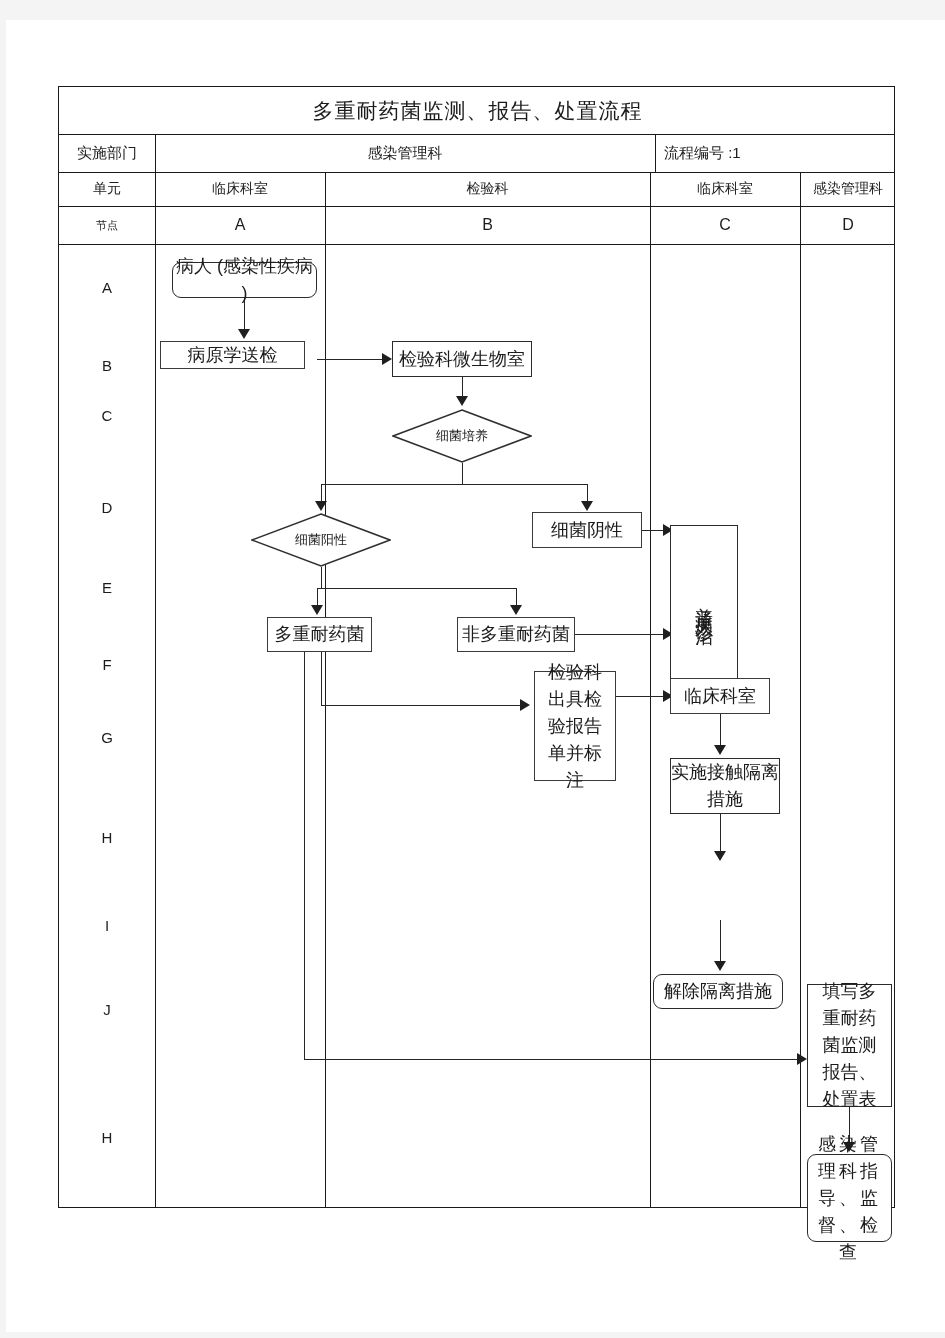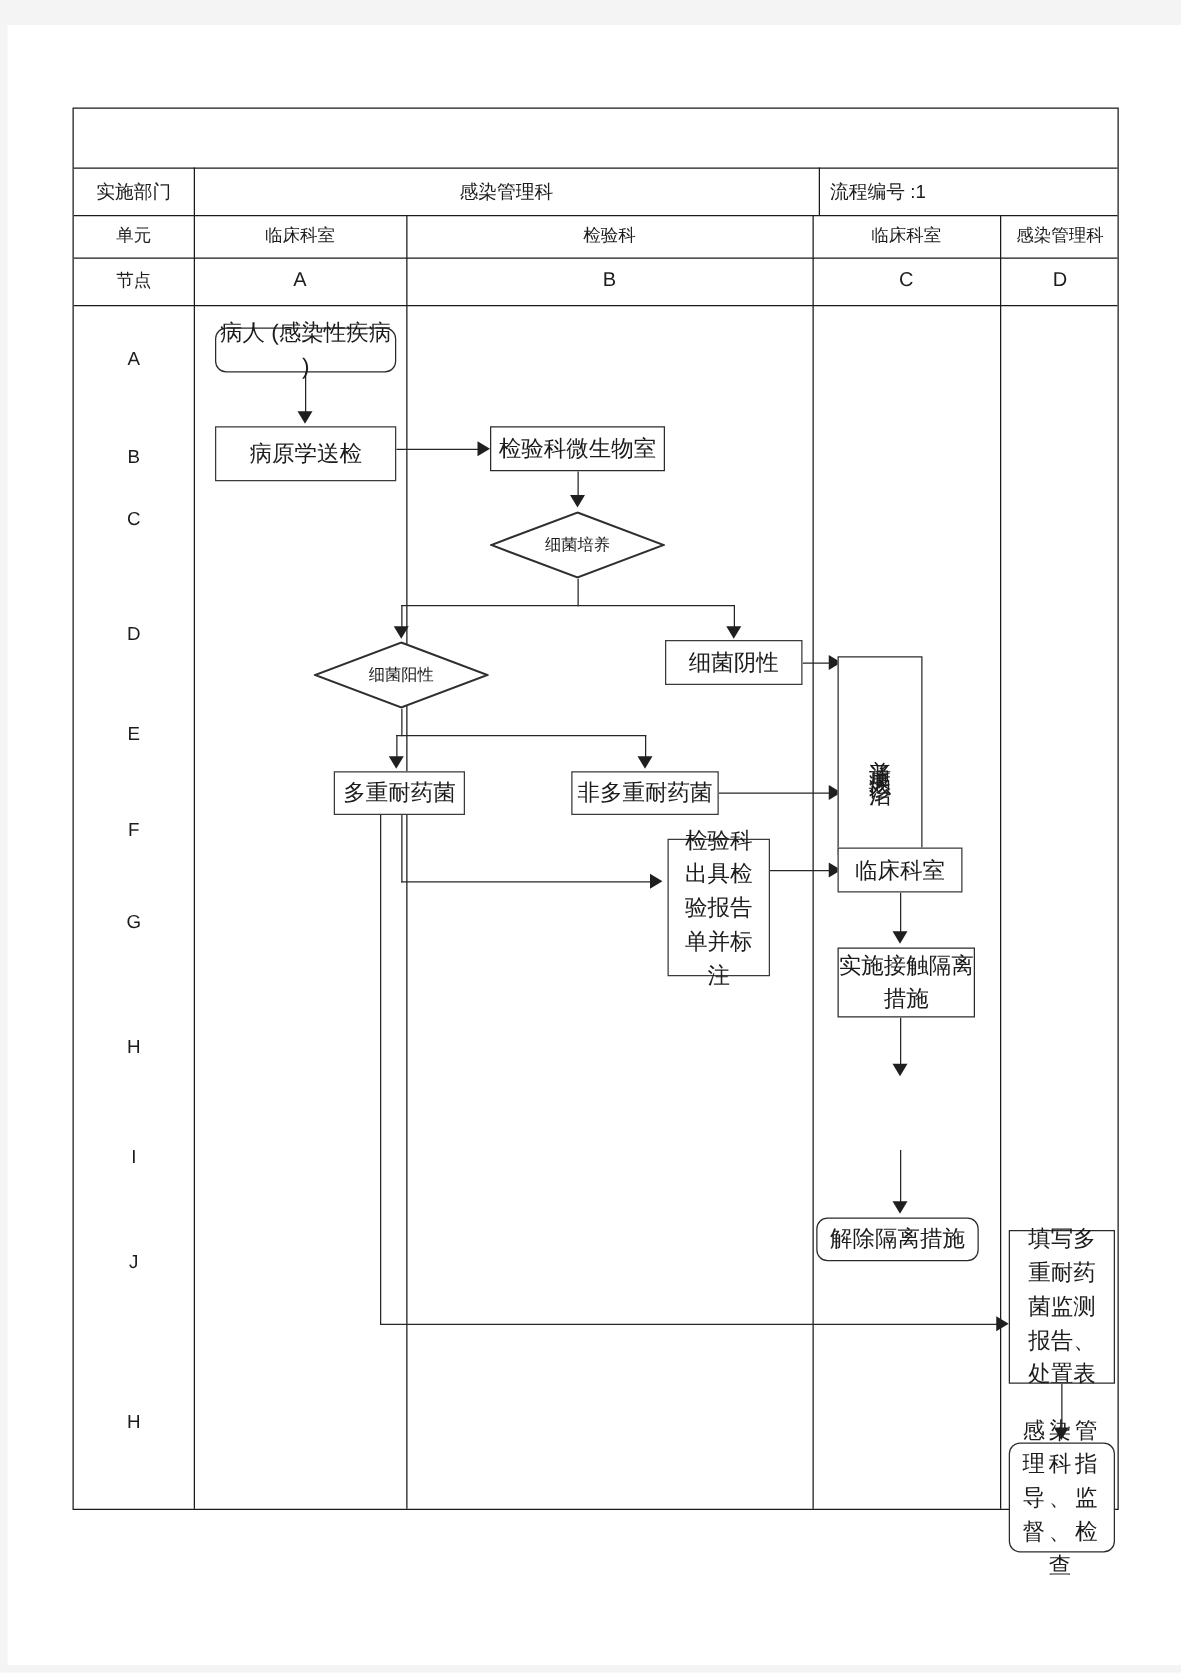--- a/index.html
+++ b/index.html
@@ -176,37 +176,38 @@
 <body>
 
 <div id="page">
 
   <div id="top-band"></div>
   <div id="left-band"></div>
   <div id="bottom-band"></div>
 
   <div id="frame">
 
+    <div class="cell" id="title-cell">多重耐药菌监测、报告、处置流程</div>
     <div class="hline" style="top:47px;"></div>
 
     <div class="cell row2 lbl-left" style="left:0; width:96px;">实施部门</div>
     <div class="cell row2" style="left:96px; width:500px;">感染管理科</div>
     <div class="cell row2 lbl-start" style="left:596px; width:241px;">流程编号 :1</div>
     <div class="vline" style="left:96px; top:47px; height:38px;"></div>
     <div class="vline" style="left:596px; top:47px; height:38px;"></div>
     <div class="hline" style="top:85px;"></div>
 
     <div class="cell row3" style="left:0; width:96px;">单元</div>
     <div class="cell row3" style="left:96px; width:170px;">临床科室</div>
     <div class="cell row3" style="left:266px; width:325px;">检验科</div>
     <div class="cell row3" style="left:591px; width:150px;">临床科室</div>
     <div class="cell row3" style="left:741px; width:96px;">感染管理科</div>
     <div class="hline" style="top:119px;"></div>
 
-    <div class="cell row4" style="left:0; width:96px; font-size:14px;">节点</div>
+    <div class="cell row4" style="left:0; width:96px; font-size:11px;">节点</div>
     <div class="cell row4" style="left:96px; width:170px;">A</div>
     <div class="cell row4" style="left:266px; width:325px;">B</div>
     <div class="cell row4" style="left:591px; width:150px;">C</div>
     <div class="cell row4" style="left:741px; width:96px;">D</div>
     <div class="hline" style="top:157px;"></div>
 
     <div class="vline" style="left:96px;  top:85px; height:1035px;"></div>
     <div class="vline" style="left:266px; top:85px; height:1035px;"></div>
     <div class="vline" style="left:591px; top:85px; height:1035px;"></div>
     <div class="vline" style="left:741px; top:85px; height:1035px;"></div>
@@ -223,21 +224,21 @@
       <div class="rowletter" style="top:585px;">H</div>
       <div class="rowletter" style="top:673px;">I</div>
       <div class="rowletter" style="top:757px;">J</div>
       <div class="rowletter" style="top:885px;">H</div>
 
       <div class="node round thick" style="left:113px; top:18px; width:145px; height:36px;">病人 (感染性疾病 )</div>
 
       <div class="conn-v" style="left:185px; top:54px; height:33px;"></div>
       <div class="arrow down" style="left:179px; top:85px;"></div>
 
-      <div class="node" style="left:113px; top:97px; width:145px; height:44px;">病原学送检</div>
+      <div class="node" style="left:101px; top:97px; width:145px; height:28px;">病原学送检</div>
 
       <div class="conn-h" style="left:258px; top:115px; width:67px;"></div>
       <div class="arrow right" style="left:323px; top:109px;"></div>
 
       <div class="node thick" style="left:333px; top:97px; width:140px; height:36px;">检验科微生物室</div>
 
       <div class="conn-v" style="left:403px; top:133px; height:22px;"></div>
       <div class="arrow down" style="left:397px; top:152px;"></div>
 
       <div class="diamond" style="left:333px; top:165px; width:140px; height:54px;">

